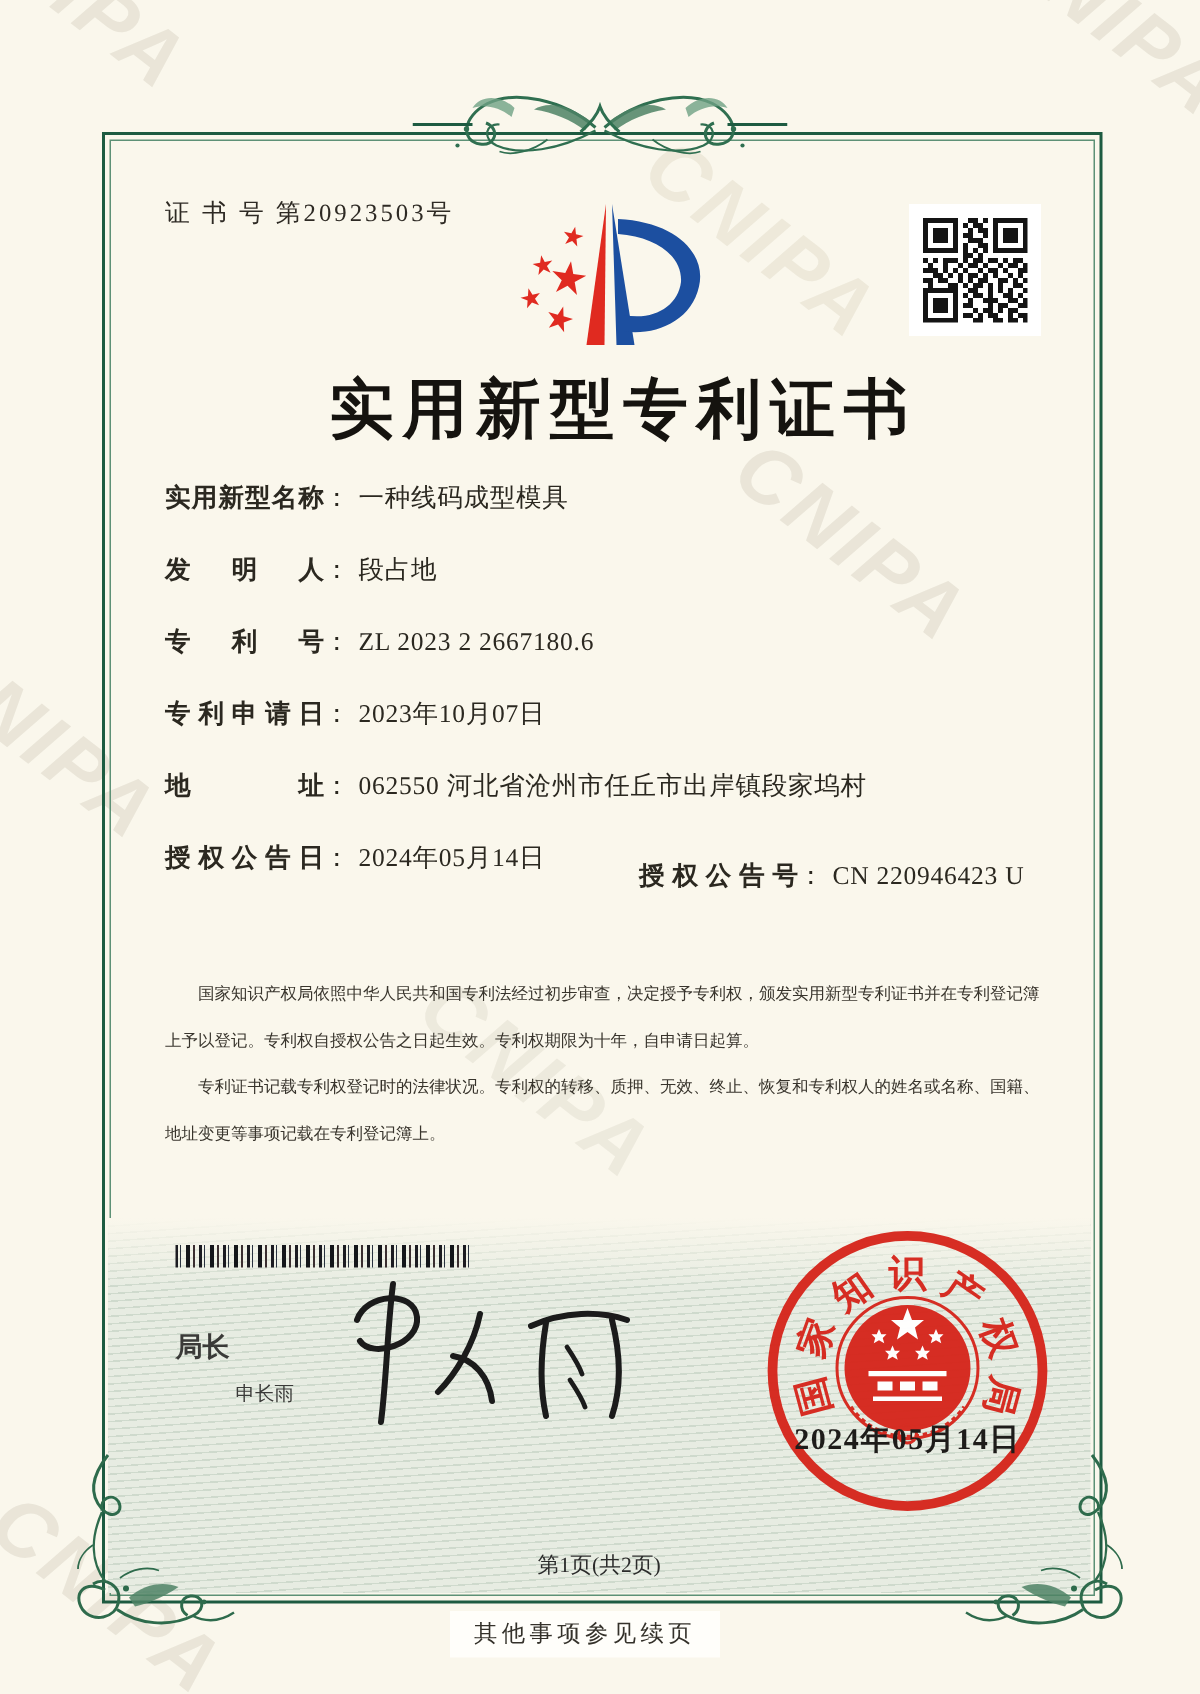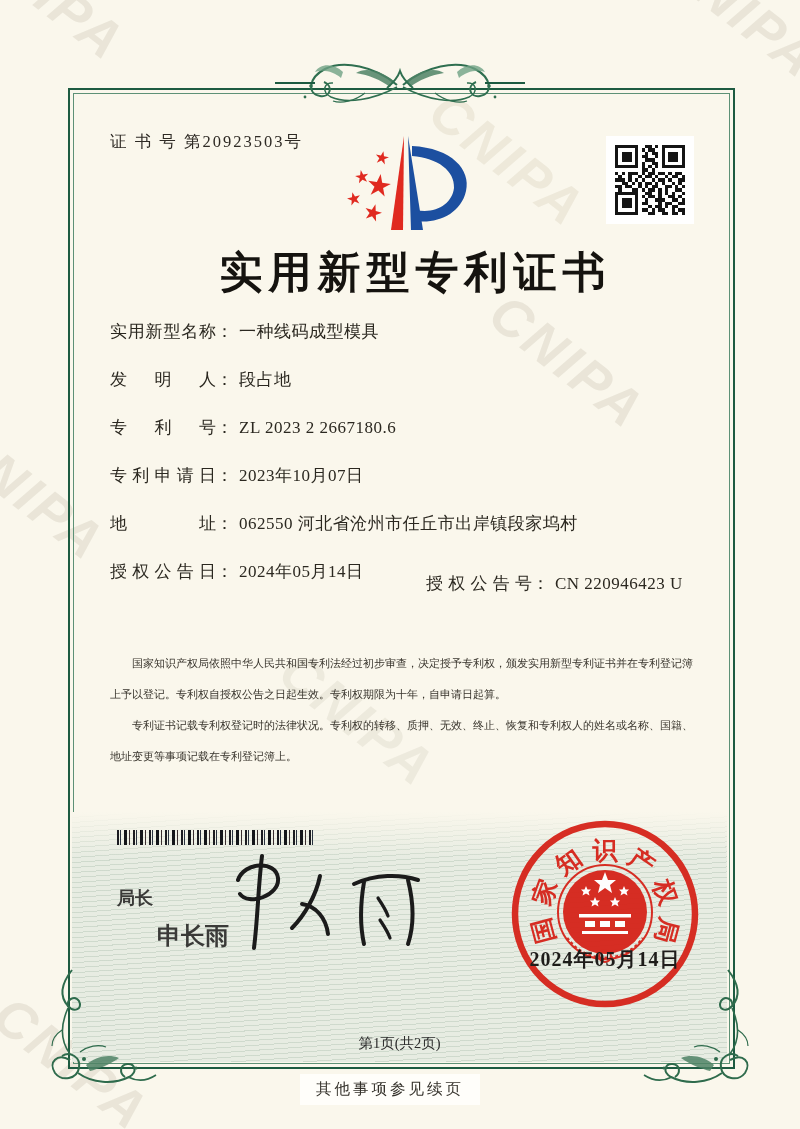--- a/index.html
+++ b/index.html
@@ -39,40 +39,40 @@
   .qr-box{left:606px;top:136px;width:88px;height:88px;background:#ffffff;z-index:4;}
   .qr{left:615px;top:145px;width:70px;height:70px;z-index:5;}
 
   .title{left:68px;top:244px;width:663px;text-align:center;font-size:43px;font-weight:bold;
          letter-spacing:6px;color:#15130f;z-index:5;padding-left:16px;}
 
   
   .rows{left:110px;top:320px;width:592px;z-index:5;font-size:17px;color:#2b2820;}
   .row{position:relative;height:48px;line-height:24px;}
   .flabel{display:inline-block;width:106px;text-align:justify;text-align-last:justify;
-          vertical-align:top;}
+          vertical-align:top;font-weight:bold;}
   .colon{display:inline-block;vertical-align:top;}
   .fvalue{margin-left:6px;letter-spacing:0.5px;}
   .row .pair2{position:absolute;left:316px;top:0;margin-top:12px;}
 
   
   .paras{left:110px;top:648px;width:588px;z-index:5;font-size:11px;line-height:31px;
          color:#38342c;}
   .paras p{margin:0;text-indent:2em;}
 
   
   .barcode{left:117px;top:830px;width:198px;height:15px;z-index:6;
      background:
        repeating-linear-gradient(90deg,#1c1c22 0 2px,rgba(0,0,0,0) 2px 3px,#2a3340 3px 4px,
          rgba(0,0,0,0) 4px 7px,#14161a 7px 10px,rgba(0,0,0,0) 10px 12px,#3a2e30 12px 13px,
          rgba(0,0,0,0) 13px 16px);}
   .signer-title{left:117px;top:886px;font-family:"Liberation Sans","DejaVu Sans",sans-serif;
      font-size:18px;font-weight:bold;color:#3a3a38;z-index:6;}
   .signer-name{left:117px;top:920px;font-family:"Liberation Sans","DejaVu Sans",sans-serif;
-     font-size:24px;font-weight:bold;color:#3a3a38;z-index:6;padding-left:40px;}
+     font-size:13px;font-weight:normal;color:#3a3a38;z-index:6;padding-left:40px;}
   .signature{left:228px;top:850px;width:205px;height:108px;z-index:6;}
 
   .seal{left:507px;top:818px;width:196px;height:196px;z-index:7;opacity:0.96;}
   .seal-date{left:505px;top:946px;width:200px;text-align:center;font-size:20px;font-weight:bold;
      color:#1e1c1a;letter-spacing:1px;z-index:8;}
 
   .page-info{left:68px;top:1034px;width:663px;text-align:center;font-size:14.5px;color:#2b2b2b;z-index:6;}
   .note-box{left:300px;top:1074px;background:#fffefa;padding:5px 16px;font-size:15.5px;
      color:#34312a;letter-spacing:3px;z-index:6;}
 

